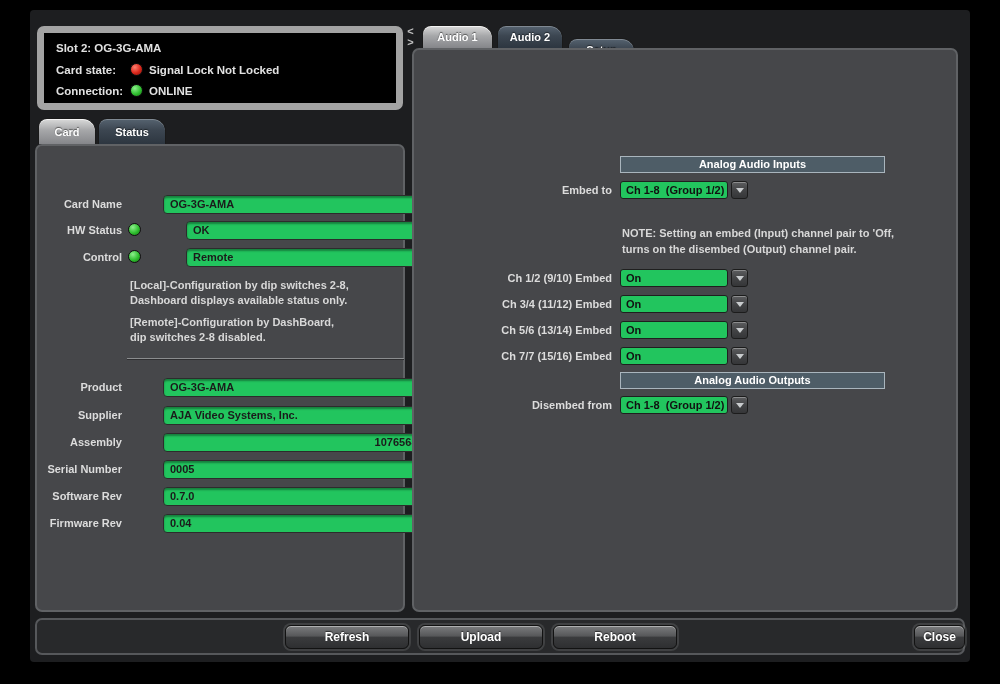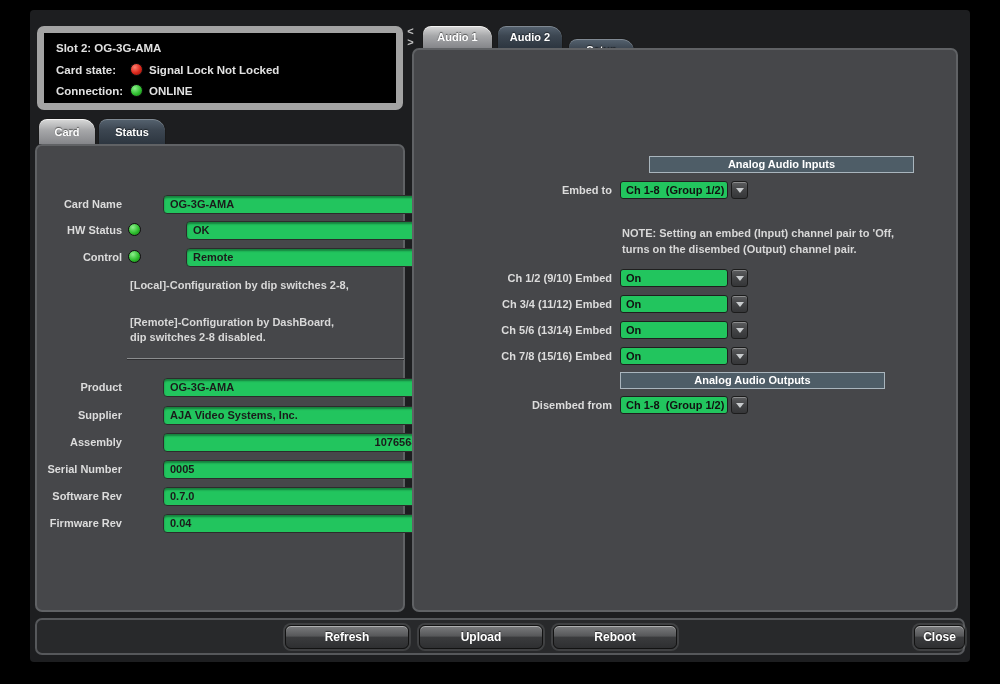--- a/index.html
+++ b/index.html
@@ -120,20 +120,21 @@
         <span class="field" style="left:113px; width:250px;">OK</span>
       </div>
       <div class="f-row" style="top:102px;">
         <span class="f-label">Control</span>
         <span class="led led-green f-led"></span>
         <span class="field" style="left:113px; width:250px;">Remote</span>
       </div>
 
       <div class="panel-note" style="top:132px;">
         <div>[Local]-Configuration by dip switches 2-8,</div>
+        <div>Dashboard displays available status only.</div>
       </div>
       <div class="panel-note" style="top:169px;">
         <div>[Remote]-Configuration by DashBoard,</div>
         <div>dip switches 2-8 disabled.</div>
       </div>
 
       <div class="divider" style="top:212px;"></div>
 
       <div class="f-row" style="top:232px;">
         <span class="f-label">Product</span>
@@ -160,21 +161,21 @@
         <span class="field" style="left:90px; width:273px;">0.04</span>
       </div>
     </div>
 
     <div class="tab right-tab active" style="left:392px; top:15px; width:71px;">Audio 1</div>
     <div class="tab right-tab" style="left:467px; top:15px; width:66px;">Audio 2</div>
     <div class="tab right-tab" style="left:538px; top:28px; width:67px;">Setup</div>
 
     <div class="panel right-panel">
 
-      <div class="sec-header" style="top:106px;margin-left:29px;">Analog Audio Inputs</div>
+      <div class="sec-header" style="top:106px;">Analog Audio Inputs</div>
 
       <div>
         <span class="r-label" style="top:131px;">Embed to</span>
         <span class="drop-field" style="top:131px; width:108px;">Ch 1-8  (Group 1/2)</span>
         <span class="drop-btn" style="left:317px; top:131px;">
             <span class="caret"></span>
           </span>
       </div>
 
       <div class="audio-note" style="top:176px;">
@@ -197,21 +198,21 @@
           </span>
       </div>
       <div>
         <span class="r-label" style="top:271px;">Ch 5/6 (13/14) Embed</span>
         <span class="drop-field" style="top:271px; width:108px;">On</span>
         <span class="drop-btn" style="left:317px; top:271px;">
             <span class="caret"></span>
           </span>
       </div>
       <div>
-        <span class="r-label" style="top:297px;">Ch 7/8 (15/16) Embed</span>
+        <span class="r-label" style="top:297px;">Ch 7/7 (15/16) Embed</span>
         <span class="drop-field" style="top:297px; width:108px;">On</span>
         <span class="drop-btn" style="left:317px; top:297px;">
             <span class="caret"></span>
           </span>
       </div>
 
       <div class="sec-header" style="top:322px;">Analog Audio Outputs</div>
 
       <div>
         <span class="r-label" style="top:346px;">Disembed from</span>

